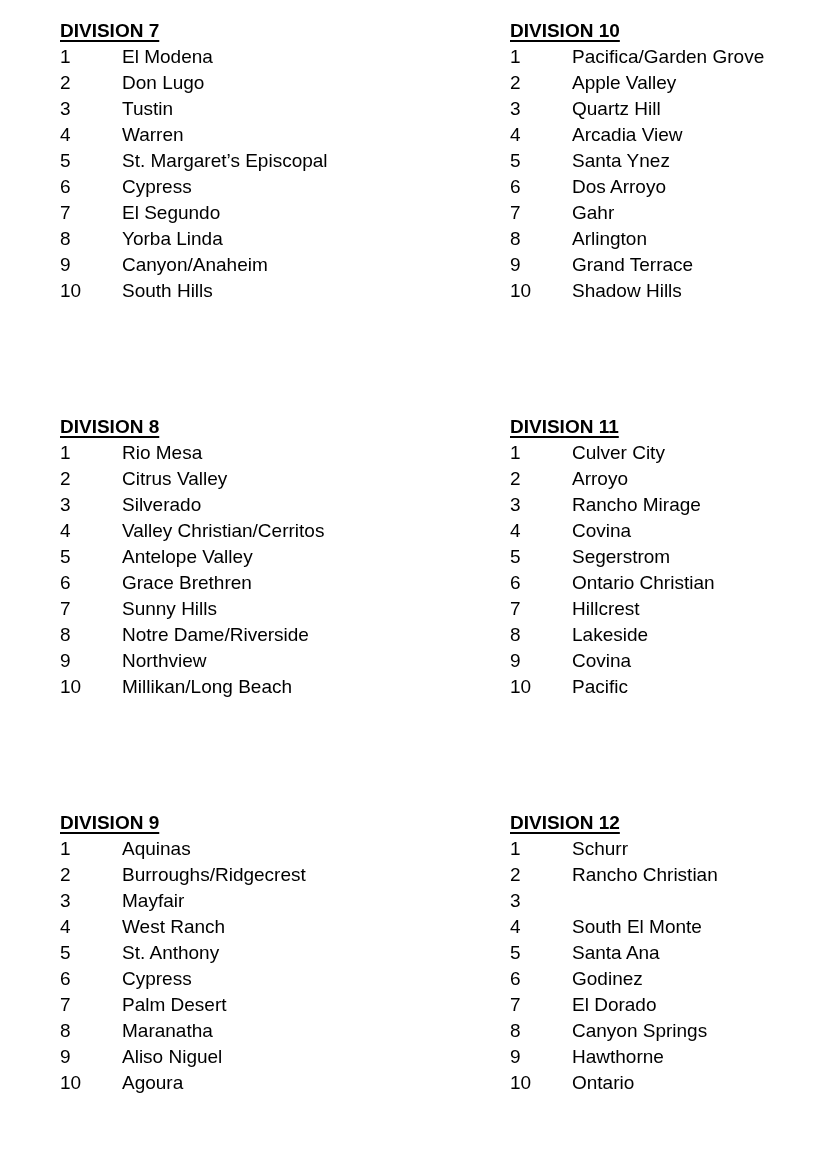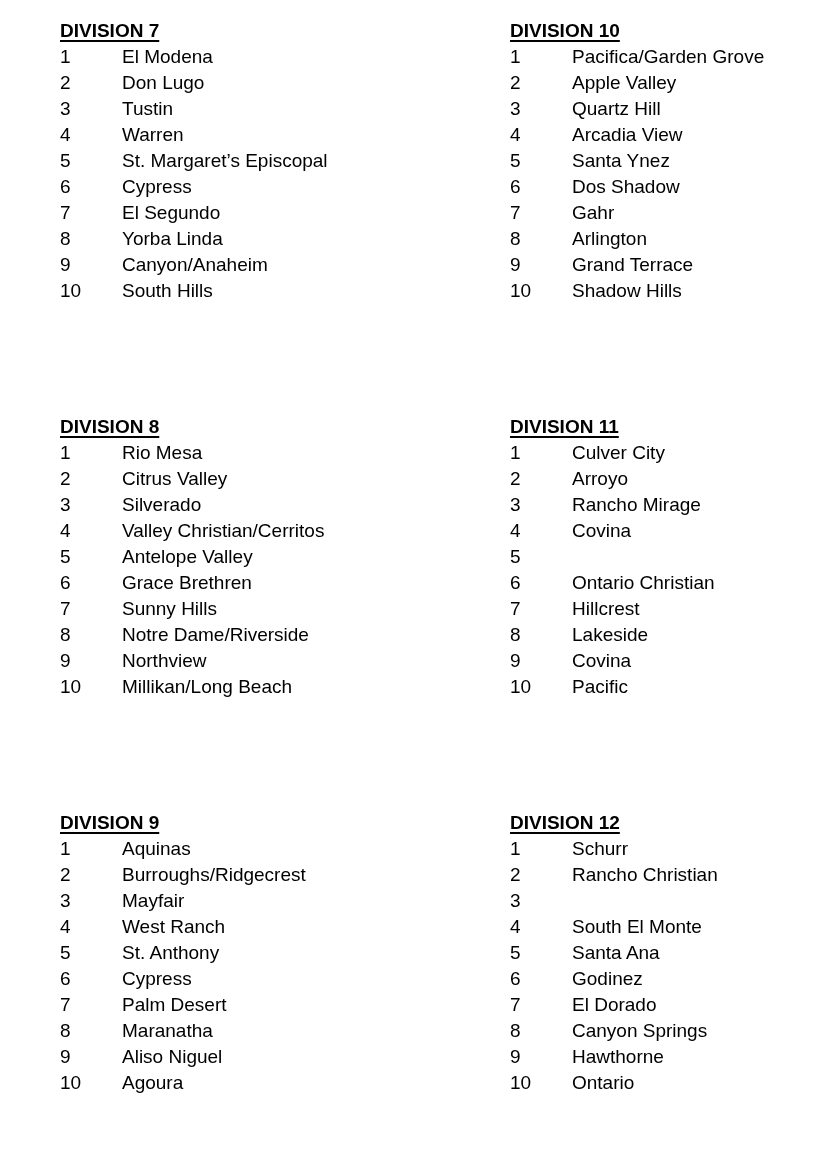--- a/index.html
+++ b/index.html
@@ -203,21 +203,21 @@
         <div class="row">
             <span class="rank">4</span>
             <span class="team">Arcadia View</span>
           </div>
         <div class="row">
             <span class="rank">5</span>
             <span class="team">Santa Ynez</span>
           </div>
         <div class="row">
             <span class="rank">6</span>
-            <span class="team">Dos Shadow</span>
+            <span class="team">Dos Arroyo</span>
           </div>
         <div class="row">
             <span class="rank">7</span>
             <span class="team">Gahr</span>
           </div>
         <div class="row">
             <span class="rank">8</span>
             <span class="team">Arlington</span>
           </div>
         <div class="row">
@@ -245,20 +245,21 @@
         <div class="row">
             <span class="rank">3</span>
             <span class="team">Rancho Mirage</span>
           </div>
         <div class="row">
             <span class="rank">4</span>
             <span class="team">Covina</span>
           </div>
         <div class="row">
             <span class="rank">5</span>
+            <span class="team">Segerstrom</span>
           </div>
         <div class="row">
             <span class="rank">6</span>
             <span class="team">Ontario Christian</span>
           </div>
         <div class="row">
             <span class="rank">7</span>
             <span class="team">Hillcrest</span>
           </div>
         <div class="row">

